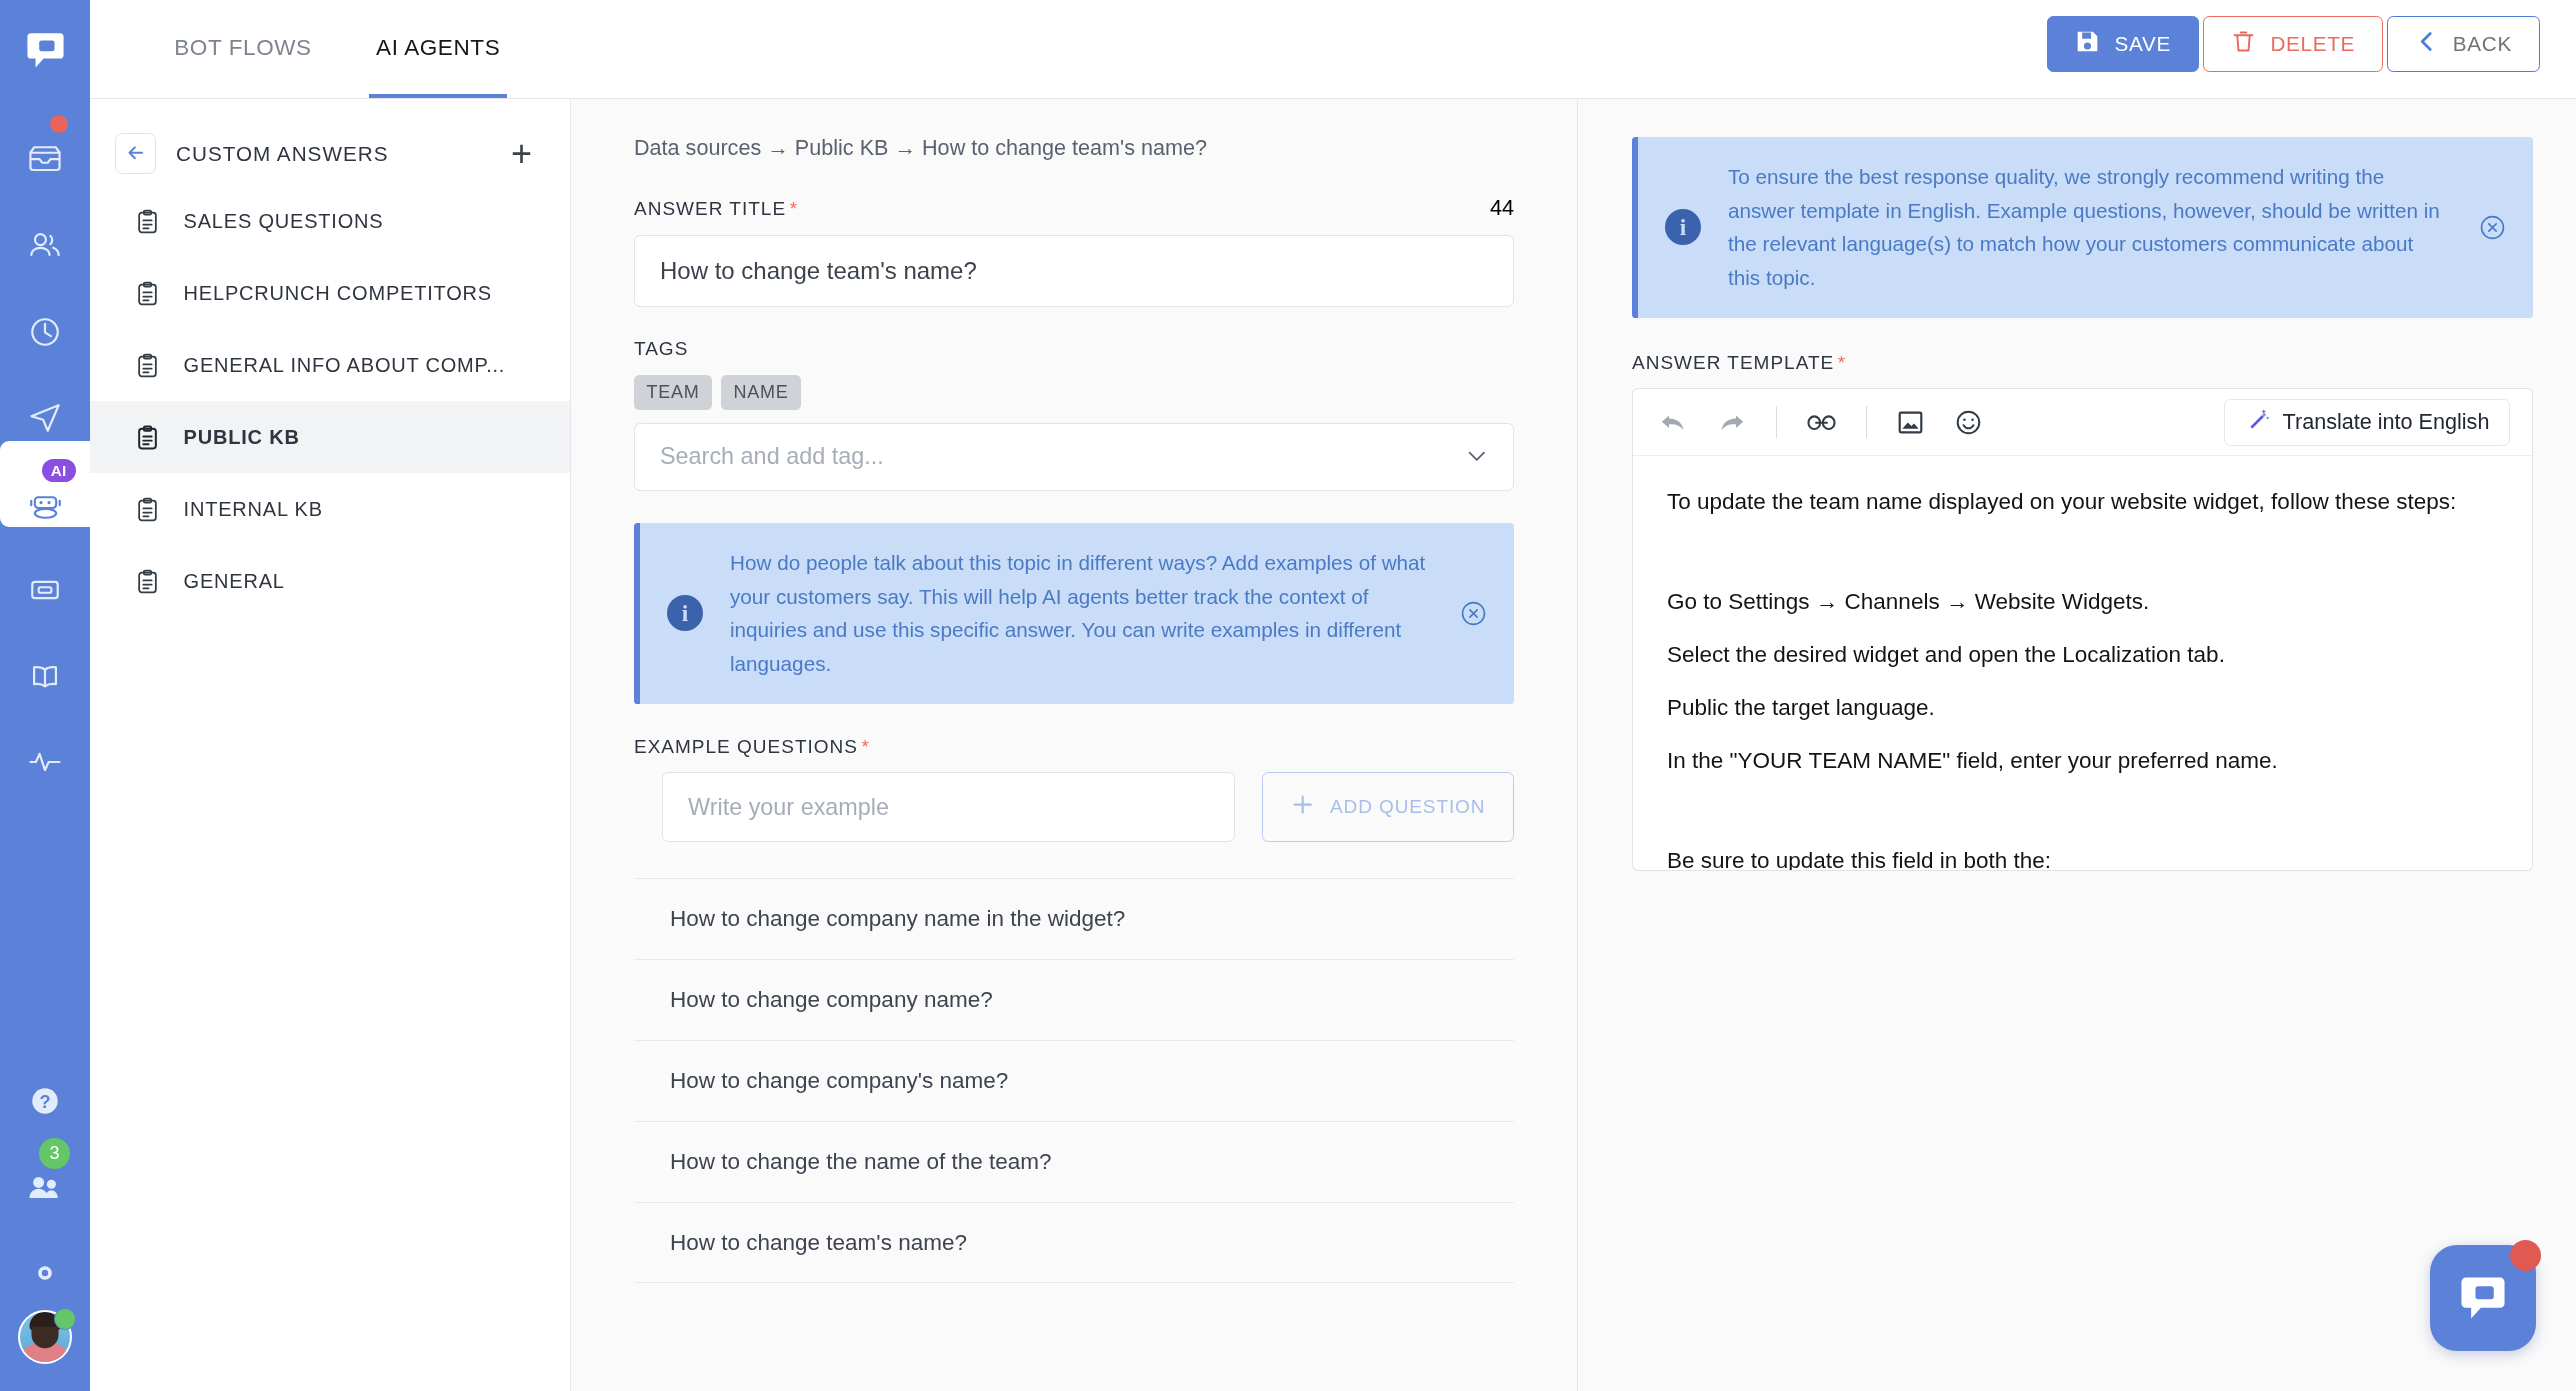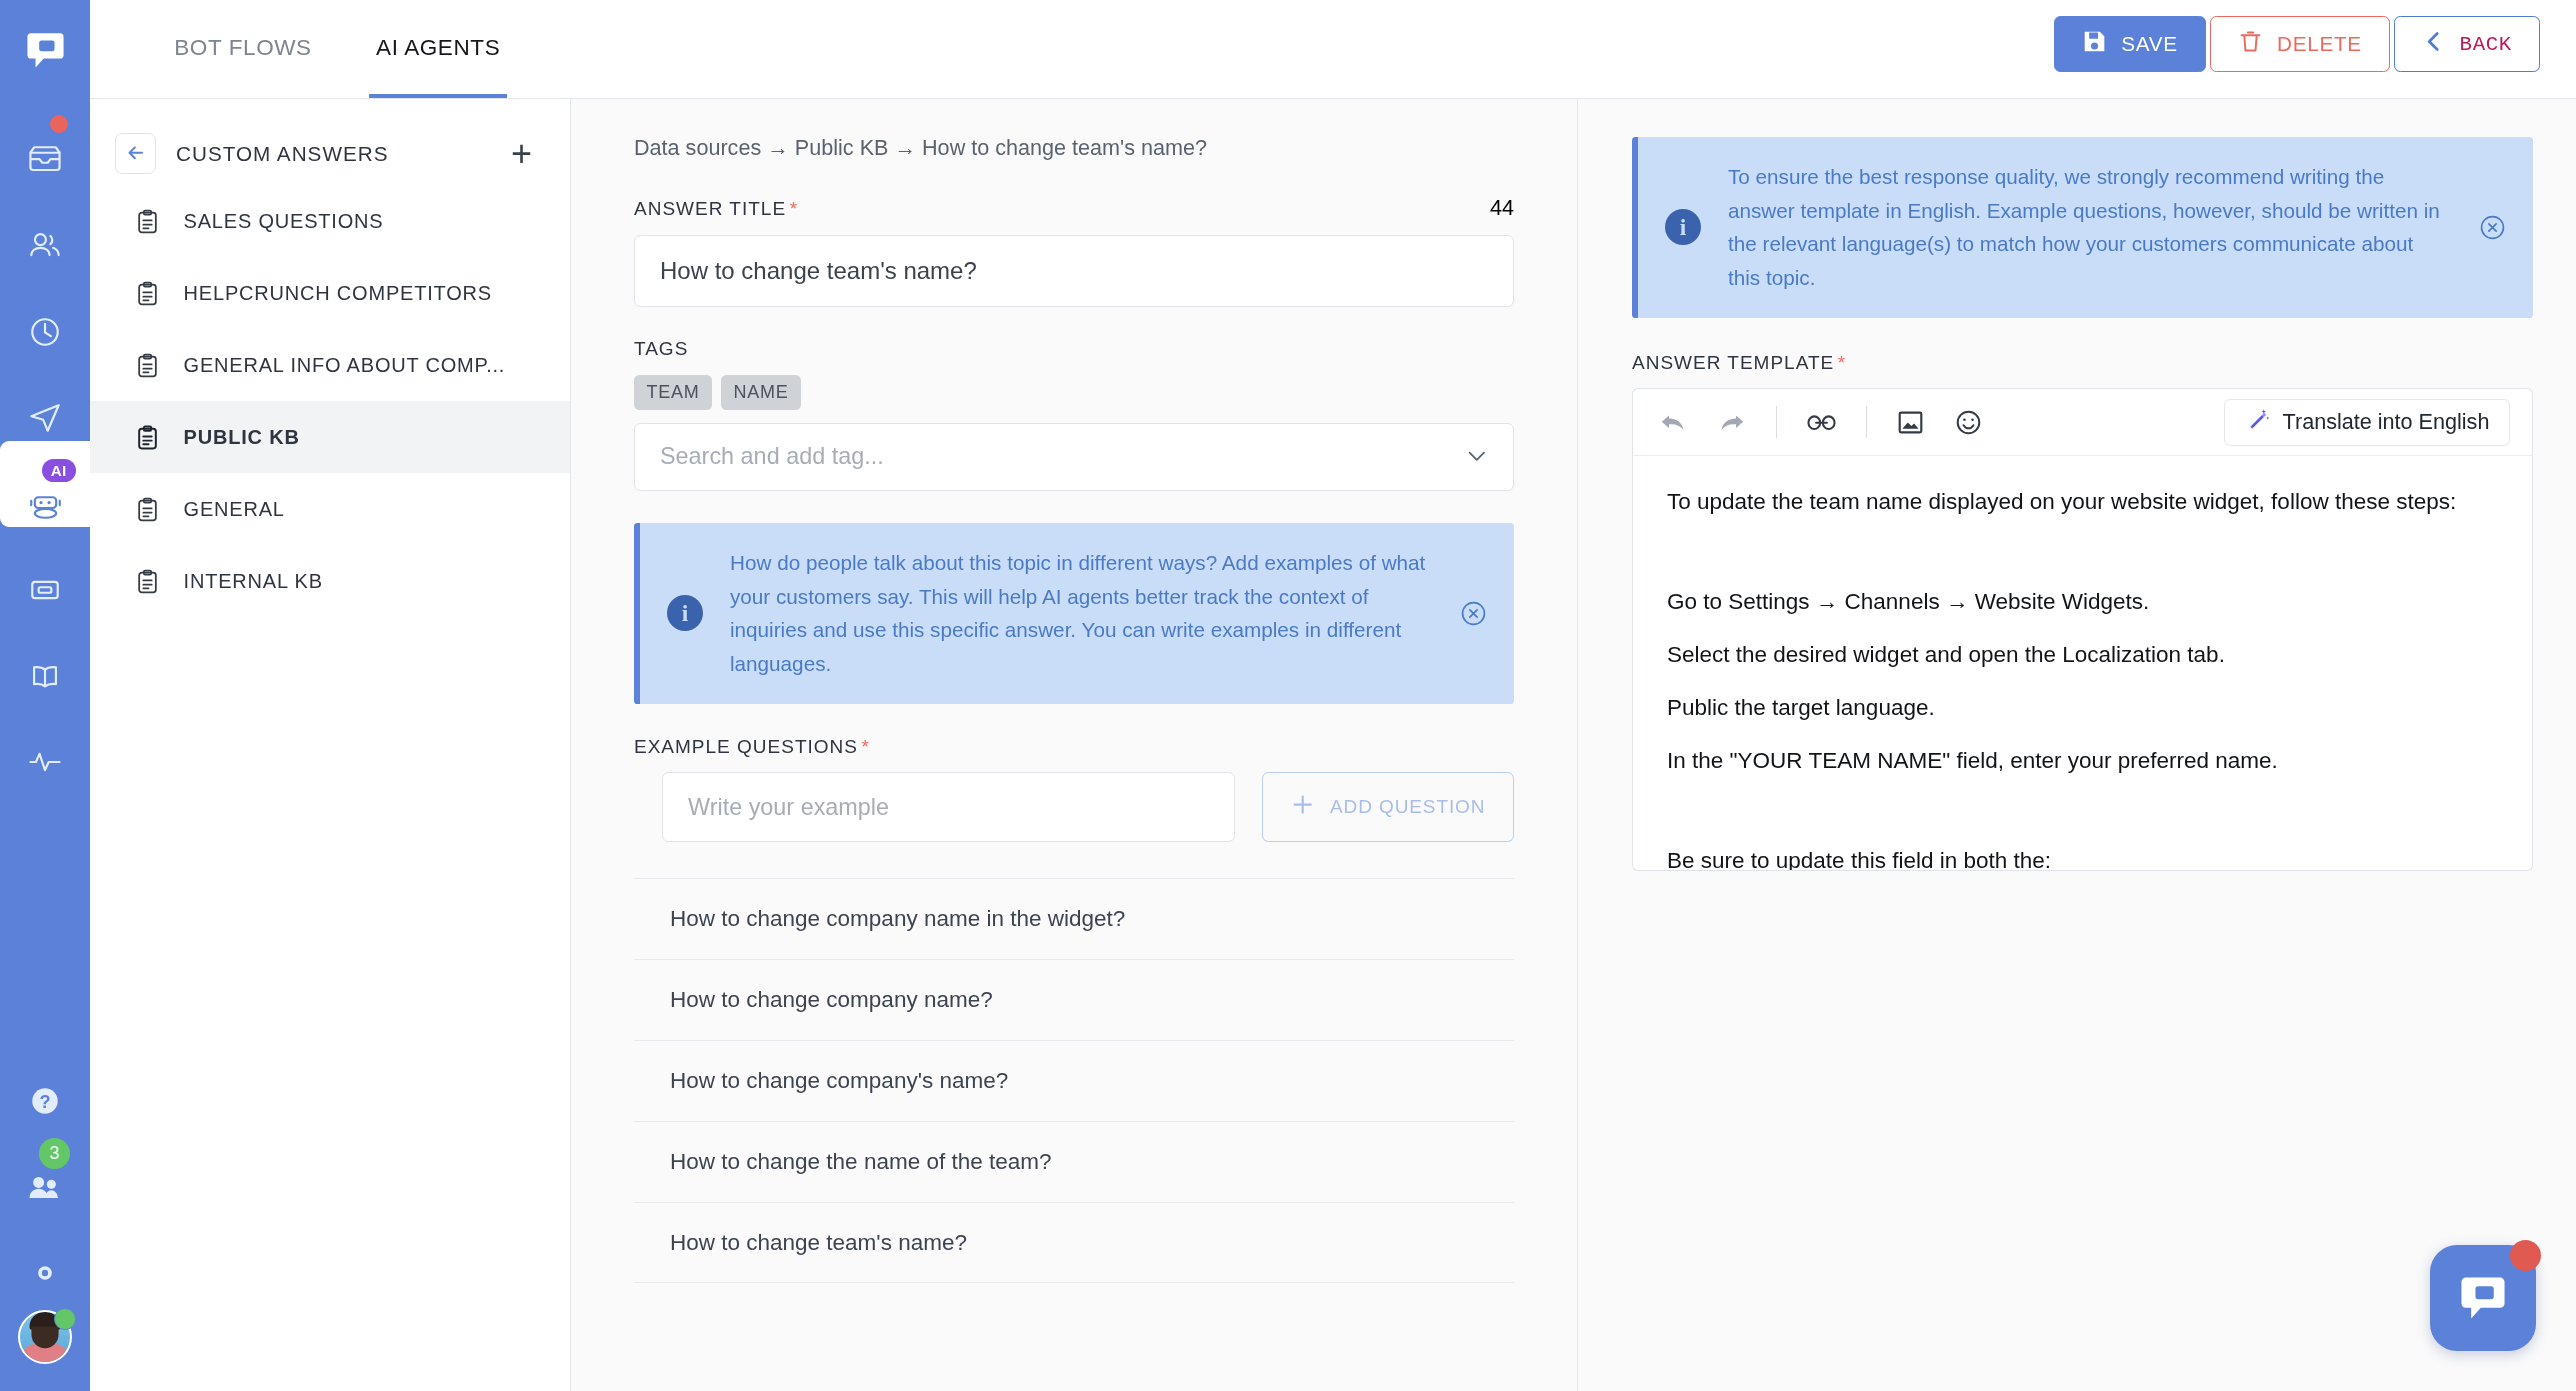--- a/index.html
+++ b/index.html
@@ -86,21 +86,21 @@
     height: 4.5px; background: #5b82d8;
   }
   .top-actions { position: absolute; right: 36px; top: 16px; display: flex; gap: 4px; }
   .btn {
     display: flex; align-items: center; gap: 14.4px;
     height: 56px; padding: 0 27px; border-radius: 6.3px;
     font-size: 20.7px; letter-spacing: 0.7px; font-weight: 500; cursor: pointer;
   }
   .btn-save { background: #5b82d8; color: #fff; border: 0.9px solid #5b82d8; }
   .btn-delete { background: #fff; color: #ea6a60; border: 0.9px solid #ea6a60; }
-  .btn-back { background: #fff; color: #be185d; border: 0.9px solid #4f7bd4; font-family: Liberation Mono, monospace; }
+  .btn-back { background: #fff; color: #737373; border: 0.9px solid #4f7bd4; }
 
   
   .body-row { flex: 1; display: flex; min-height: 0; background: #fafafb; }
 
   
   .answers-col {
     width: 481px; flex: 0 0 481px; background: #fff;
     border-right: 0.9px solid #e3e6ea; padding-top: 23.4px;
   }
   .answers-head {
@@ -443,31 +443,31 @@
             <span class="lbl">PUBLIC KB</span>
           </div>
           <div class="answer-item">
             <span class="clip">
               <svg width="25" height="25" viewBox="0 0 24 24" fill="none" stroke="#343b45" stroke-width="1.7">
                 <rect x="4" y="3.5" width="16" height="19" rx="2.5"></rect>
                   <rect x="8.5" y="1.5" width="7" height="4" rx="1.2"></rect>
                 <path d="M8 11h8M8 15h8M8 18.5h5" stroke-linecap="round"></path>
               </svg>
             </span>
-            <span class="lbl">GENERAL</span>
+            <span class="lbl">INTERNAL KB</span>
           </div>
           <div class="answer-item">
             <span class="clip">
               <svg width="25" height="25" viewBox="0 0 24 24" fill="none" stroke="#343b45" stroke-width="1.7">
                 <rect x="4" y="3.5" width="16" height="19" rx="2.5"></rect>
                   <rect x="8.5" y="1.5" width="7" height="4" rx="1.2"></rect>
                 <path d="M8 11h8M8 15h8M8 18.5h5" stroke-linecap="round"></path>
               </svg>
             </span>
-            <span class="lbl">INTERNAL KB</span>
+            <span class="lbl">GENERAL</span>
           </div>
         </div>
       </div>
 
       <div class="center-col">
         <div class="breadcrumb">Data sources → Public KB → How to change team's name?</div>
 
         <div class="field-label-row">
           <div class="field-label">
             <span>ANSWER TITLE</span><span class="req">*</span>

